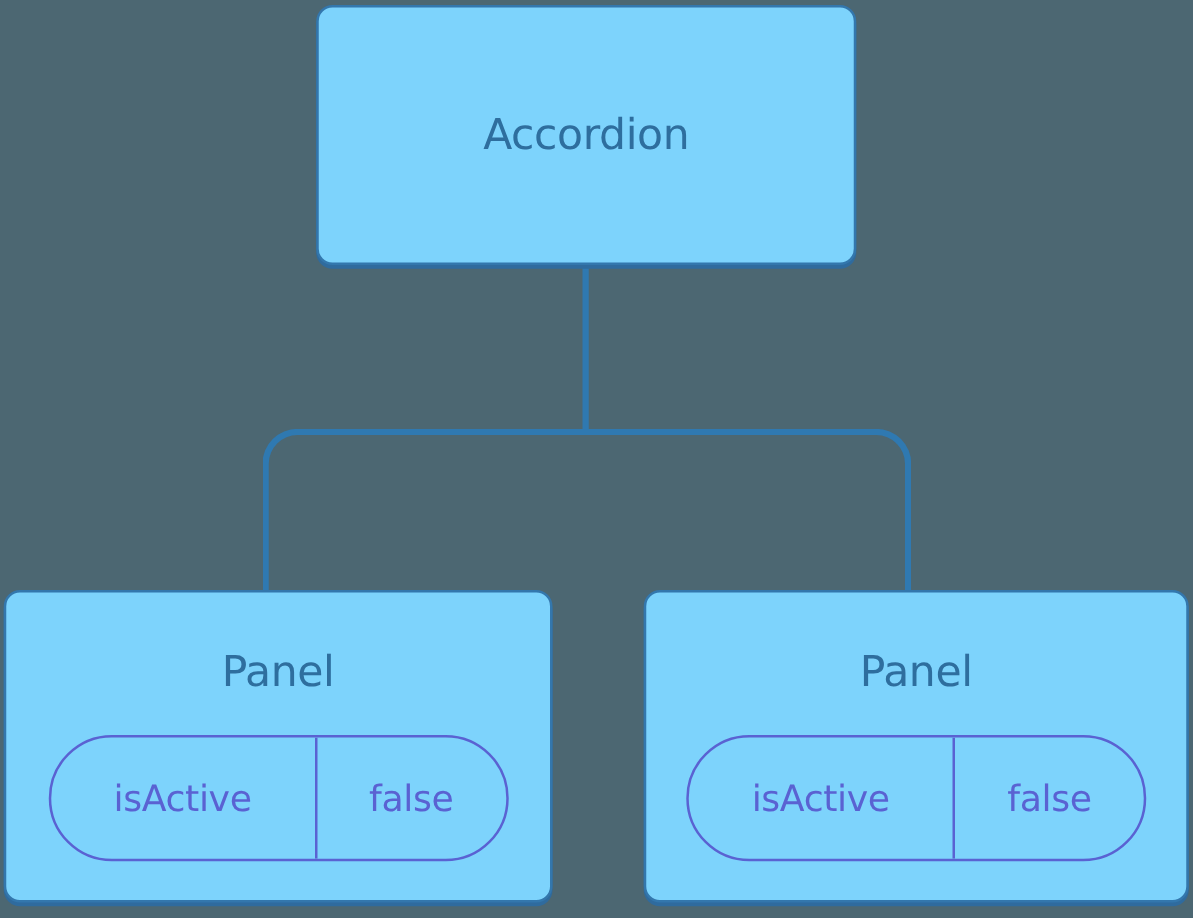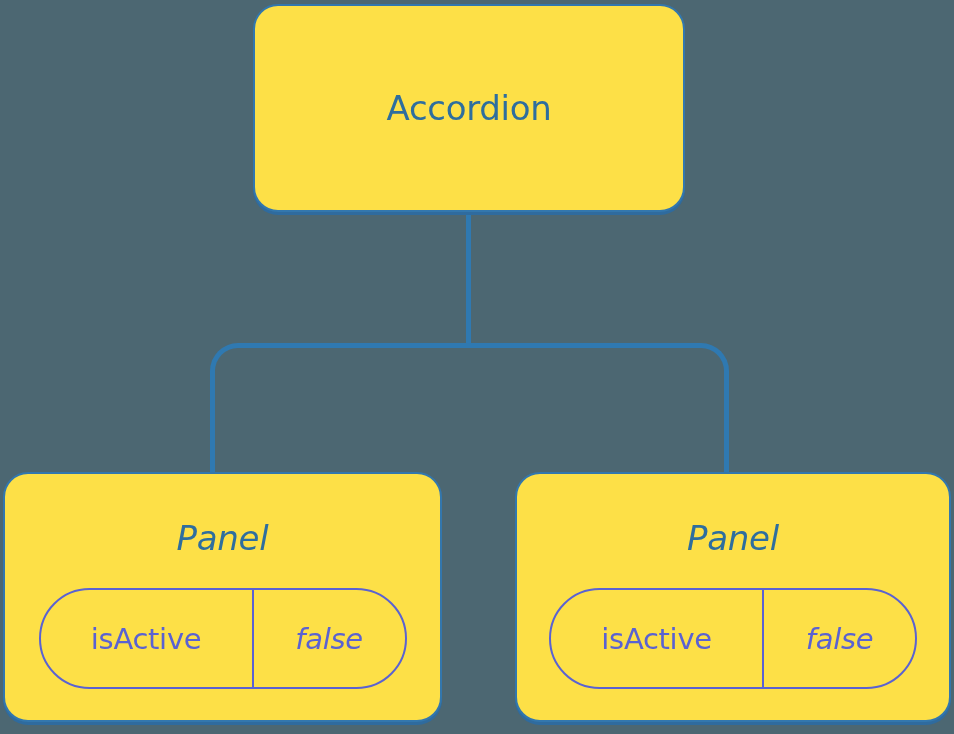--- a/index.html
+++ b/index.html
@@ -25,44 +25,44 @@
     box-sizing: border-box;
     border: 5px solid #2F79B1;
     border-bottom: none;
     border-radius: 28px 28px 0 0;
     background: transparent;
   }
 
   
   .node {
     position: absolute;
-    background: #fde047;
+    background: #7dd3fc;
     border: 2px solid #3377AD;
-    border-radius: 25px;
+    border-radius: 13px;
     box-shadow: 0 3px 0 #2F6B9E;
     box-sizing: border-box;
     display: flex;
     flex-direction: column;
     align-items: center;
   }
   .node-root {
     left: 253px; top: 4px;
     width: 432px; height: 208px;
     justify-content: center;
   }
   .node-panel-left  { left: 3px;   top: 472px; width: 439px; height: 250px; }
   .node-panel-right { left: 515px; top: 472px; width: 436px; height: 250px; }
 
   .node-title {
     color: #2E6E9E;
     font-size: 34px;
     line-height: 48px;
     letter-spacing: -0.3px;
   }
-  .panel-title { margin-top: 40px; font-style: italic; }
+  .panel-title { margin-top: 40px; }
 
   
   .state-pill {
     margin-top: 26px;
     width: 368px; height: 101px;
     box-sizing: border-box;
     border: 2px solid #5A62D2;
     border-radius: 60px;
     display: flex;
     color: #5A62D2;
@@ -70,21 +70,21 @@
     letter-spacing: -0.3px;
     overflow: hidden;
   }
   .state-key {
     flex: 0 0 58%;
     border-right: 2px solid #5A62D2;
     display: flex; align-items: center; justify-content: center;
   }
   .state-value {
     flex: 1;
-    display: flex; align-items: center; justify-content: center; font-style: italic;
+    display: flex; align-items: center; justify-content: center;
   }
 </style>
 </head>
 <body>
 
 <div>
 
   <div class="connector-stem"></div>
   <div class="connector-branch"></div>
 

